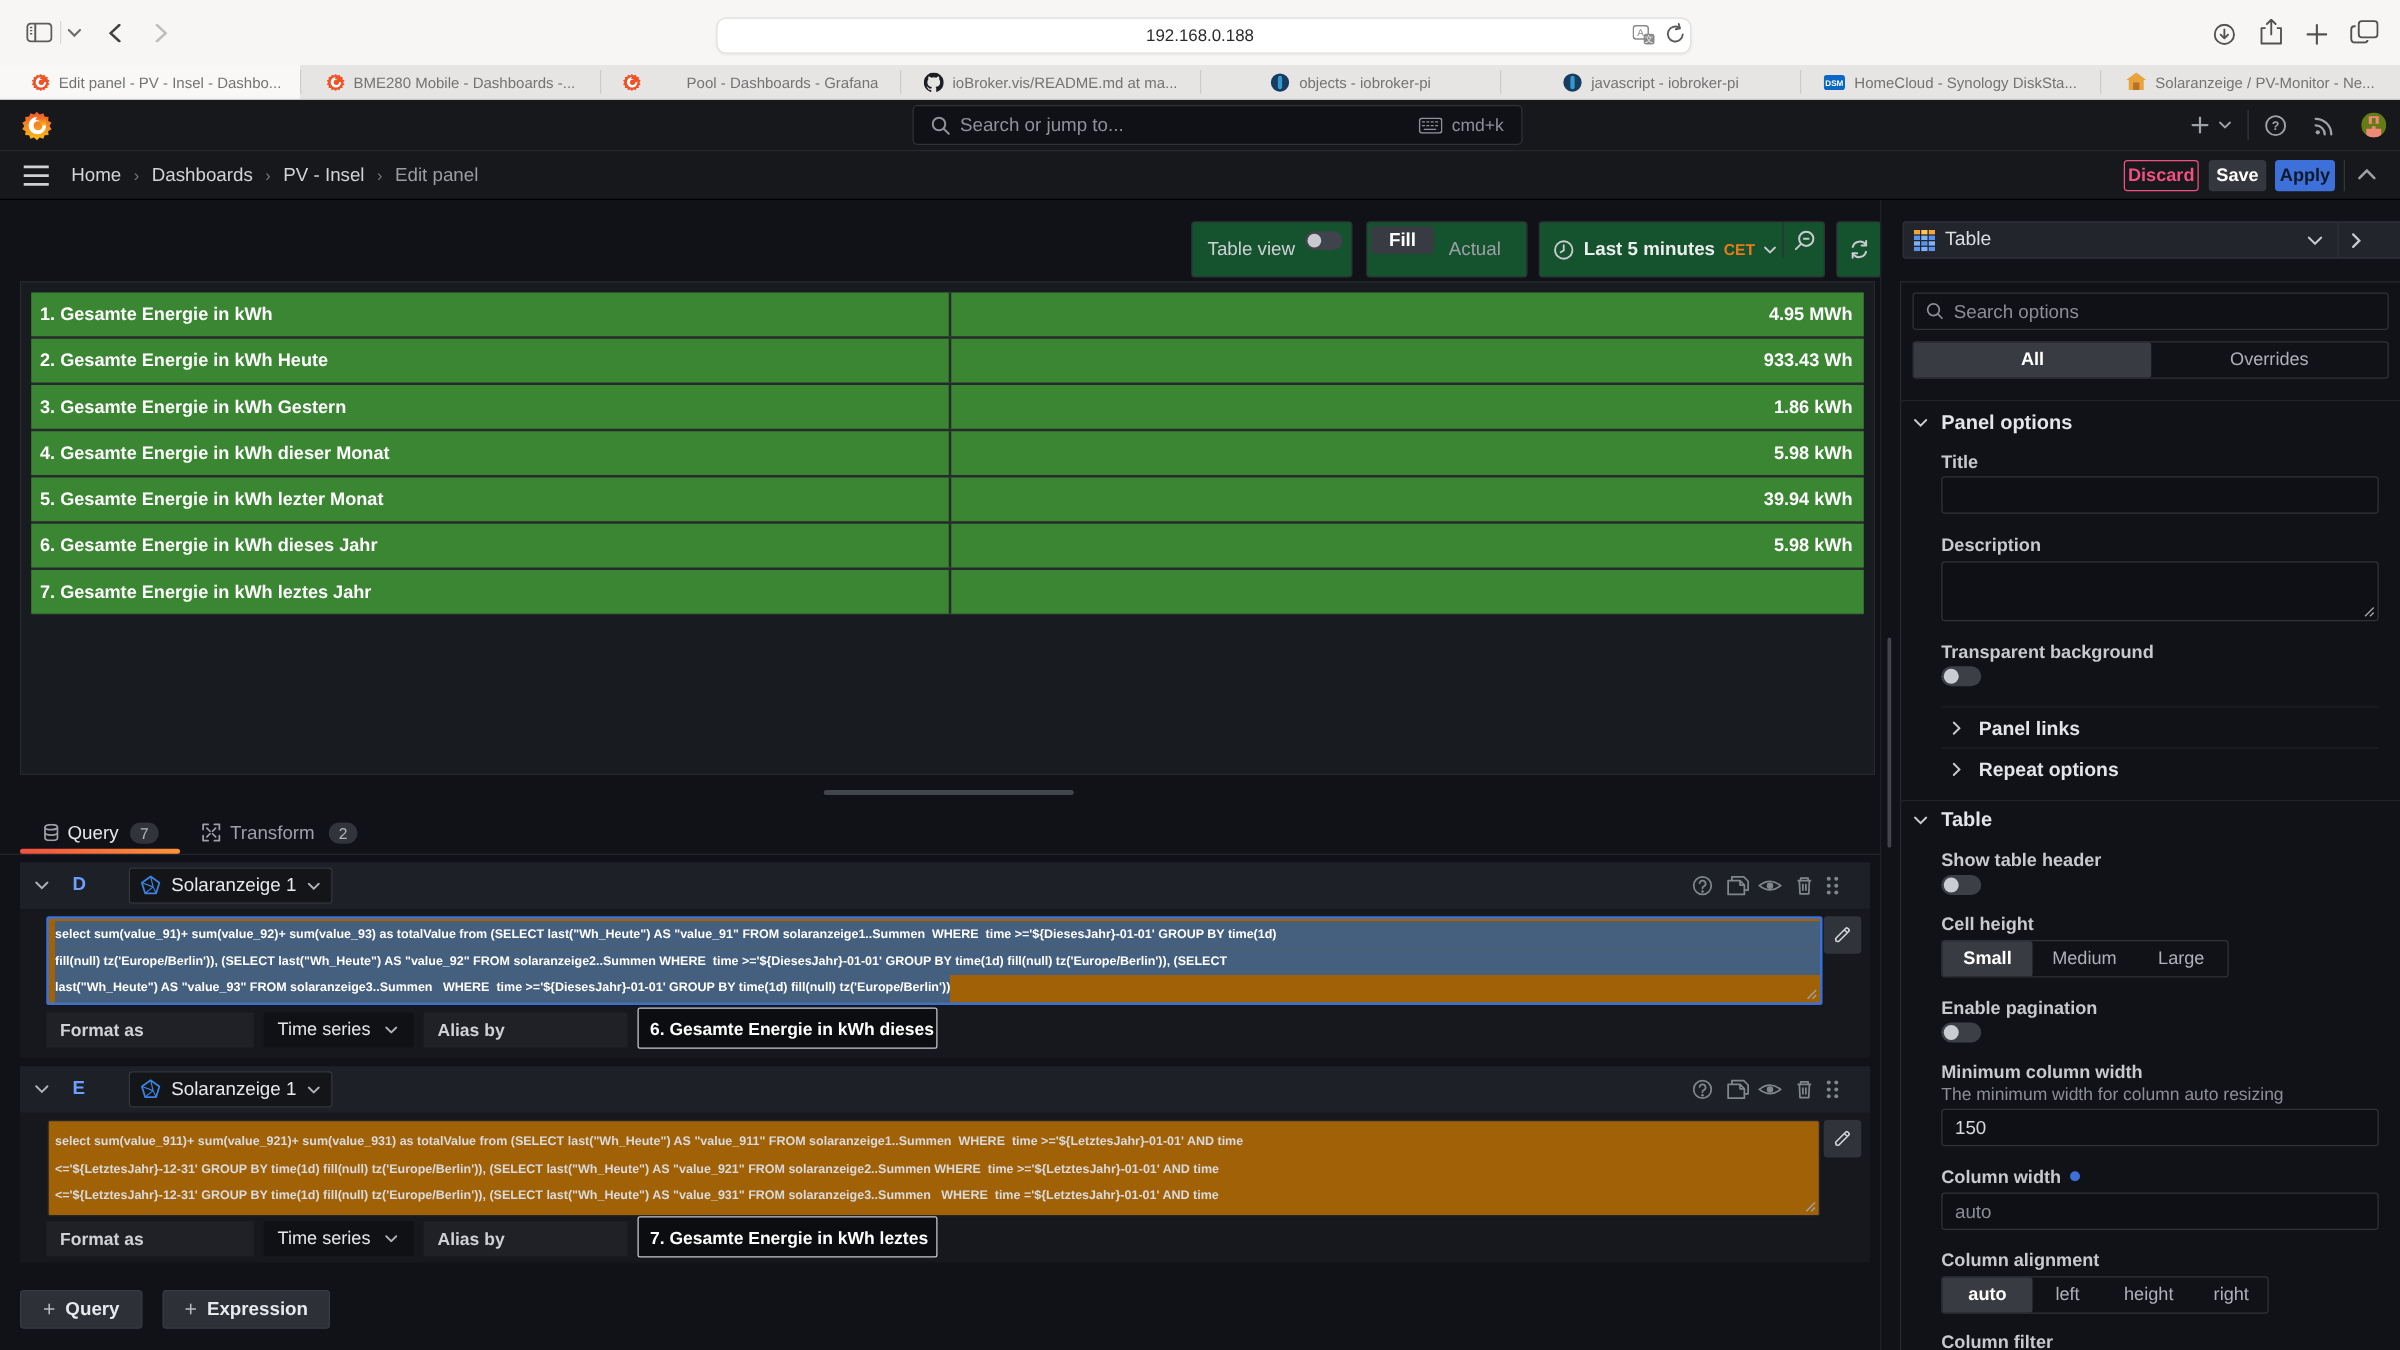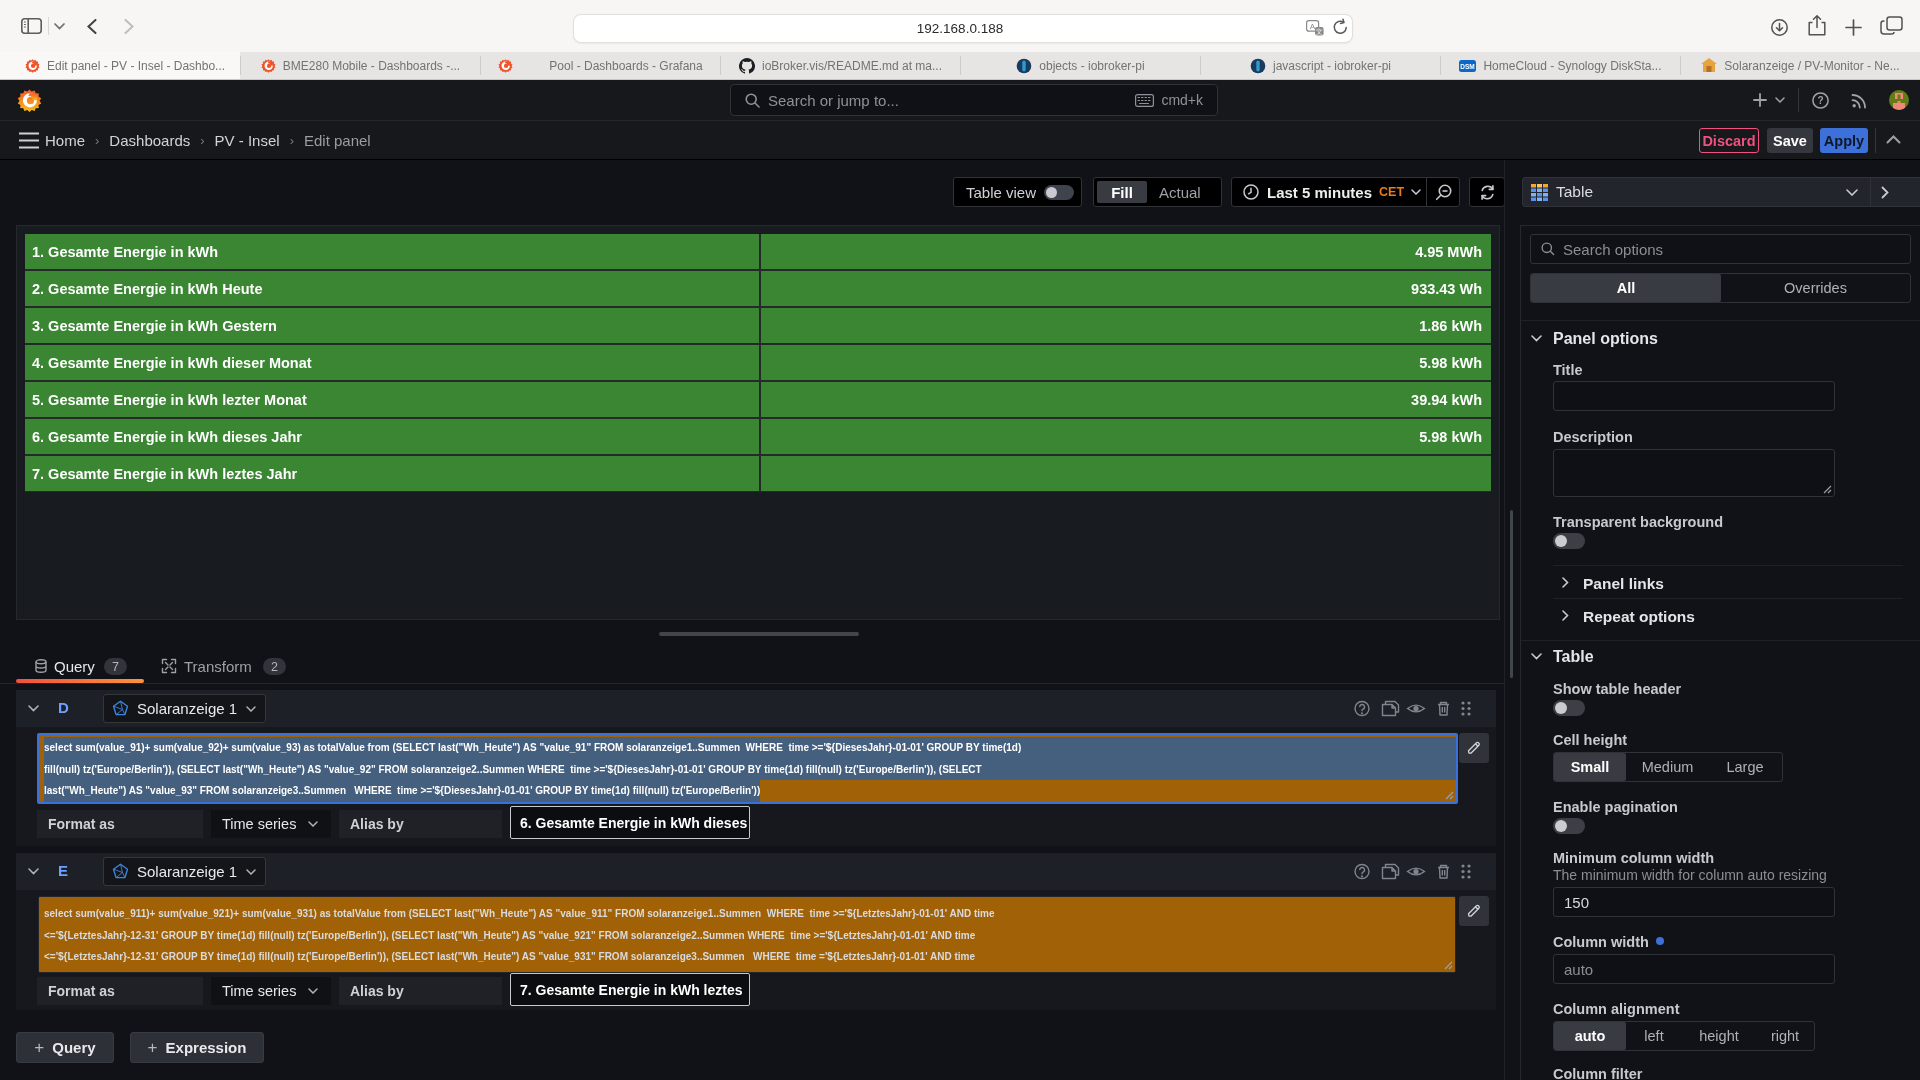--- a/index.html
+++ b/index.html
@@ -22,21 +22,21 @@
 #gnav { position:absolute; left:0; top:80px; width:1920px; height:40px; background:#17181c; }
 #crumbbar { position:absolute; left:0; top:120px; width:1920px; height:40px; background:#17181c; border-top:1px solid #26282d; border-bottom:1px solid #000; }
 #gsearch { position:absolute; left:730px; top:84px; width:488px; height:32px; background:#101116; border:1px solid #2f3237; border-radius:4px; display:flex; align-items:center; color:#8e9197; font-size:15px; }
 .crumb { color:#d2d3d7; font-size:15px; }
 .crumb.muted { color:#9a9da3; }
 .crumbsep { color:#76797f; font-size:13px; padding:0 10px; }
 
 .btn { position:absolute; top:128px; height:25px; border-radius:3px; display:flex; align-items:center; justify-content:center; font-size:14.5px; font-weight:700; }
 
 
-.tbox { position:absolute; top:177px; height:30px; background:#000000; border:1px solid #2f3237; border-radius:3px; display:flex; align-items:center; color:#d0d1d5; font-size:15px; }
+.tbox { position:absolute; top:177px; height:45px; background:#14532d; border:1px solid #2f3237; border-radius:3px; display:flex; align-items:center; color:#d0d1d5; font-size:15px; }
 
 
 #panel { position:absolute; left:16px; top:225px; width:1484px; height:395px; background:#181b1f; border:1px solid #26282e; }
 .grow { position:absolute; left:8px; width:1466px; height:35px; background:#3a8632; color:#ffffff; font-size:14.5px; font-weight:700; }
 .grow .n { position:absolute; left:7px; top:0; height:35px; display:flex; align-items:center; }
 .grow .v { position:absolute; right:9px; top:0; height:35px; display:flex; align-items:center; }
 .coldiv { position:absolute; left:734px; top:0; width:2px; height:35px; background:#272a2d; }
 
 
 .badge { display:inline-flex; align-items:center; justify-content:center; height:17px; padding:0 8px; background:#31343a; border-radius:9px; color:#b3b6bc; font-size:12.5px; }
@@ -50,21 +50,21 @@
 .qline.selfull { background:#455f7e; width:calc(100% - 5px); }
 .qline > span { display:inline-block; height:100%; line-height:21.5px; background:#455f7e; }
 .lbl { position:absolute; height:28px; background:#1f2127; color:#cfd1d6; font-size:14px; font-weight:700; display:flex; align-items:center; padding-left:11px; }
 .gbtn { position:absolute; height:31px; background:#2d3036; border:1px solid #383b41; border-radius:3px; color:#e8e9ec; font-size:15px; font-weight:700; display:flex; align-items:center; justify-content:center; gap:8px; }
 
 
 #sidesep { position:absolute; left:1504px; top:160px; width:1px; height:920px; background:#202227; }
 #vizbox { position:absolute; left:1522px; top:177px; width:1381px; height:30px; background:#22252b; border:1px solid #2f3237; border-radius:3px; }
 #optpane { position:absolute; left:1520px; top:225px; width:400px; height:855px; border-top:1px solid #26282e; border-left:1px solid #26282e; background:#111217; }
 .opt-label { position:absolute; left:1553px; color:#c7c9ce; font-size:14.5px; font-weight:700; }
-.opt-input { position:absolute; left:1553px; width:282px; background:#0f1015; border:1px solid #2f3237; border-radius:3px; color:#d7d8db; font-size:15px; display:flex; align-items:center; padding-left:10px; }
+.opt-input { position:absolute; left:1553px; width:350px; background:#0f1015; border:1px solid #2f3237; border-radius:3px; color:#d7d8db; font-size:15px; display:flex; align-items:center; padding-left:10px; }
 .sect { position:absolute; left:1553px; color:#e4e5e8; font-size:16px; font-weight:700; }
 .toggle { position:absolute; left:1553px; width:32px; height:16px; background:#3c4046; border-radius:8px; }
 .toggle .knob { position:absolute; left:2px; top:2px; width:12px; height:12px; border-radius:50%; background:#c9ccd1; }
 .radiogrp { position:absolute; border:1px solid #2f3237; border-radius:3px; background:#111217; display:flex; align-items:center; }
 .radiogrp .seg { height:100%; display:flex; align-items:center; justify-content:center; color:#aeb1b7; font-size:14.5px; }
 .radiogrp .seg.sel { background:#383b41; color:#ffffff; font-weight:700; border-radius:2px; }
 .hr { position:absolute; left:1521px; width:399px; height:1px; background:#1f2126; }
 </style>
 </head>
 <body>
@@ -248,21 +248,21 @@
     <rect x="4" y="13" width="12" height="7" fill="#f08878"></rect>
     <rect x="8.5" y="11" width="3" height="4" fill="#f08878"></rect>
   </g>
 </svg>
 <div id="crumbbar"></div>
 
 <svg class="abs" style="left:18px; top:132px;" width="22" height="17" viewBox="0 0 22 17">
   <path d="M1 1.5 H21 M1 8.5 H21 M1 15.5 H21" stroke="#cfd0d4" stroke-width="2.2"></path>
 </svg>
 
-<div class="abs" style="left:45px; top:120px; height:40px; display:flex; align-items:center;">
+<div class="abs" style="left:57px; top:120px; height:40px; display:flex; align-items:center;">
   <span class="crumb">Home</span>
       <span class="crumbsep">›</span>
   <span class="crumb">Dashboards</span>
       <span class="crumbsep">›</span>
   <span class="crumb">PV - Insel</span>
       <span class="crumbsep">›</span>
   <span class="crumb muted">Edit panel</span>
 </div>
 
 <div class="btn" style="left:1699px; width:60px; border:1px solid #f0517f; color:#f0517f;">Discard</div>

